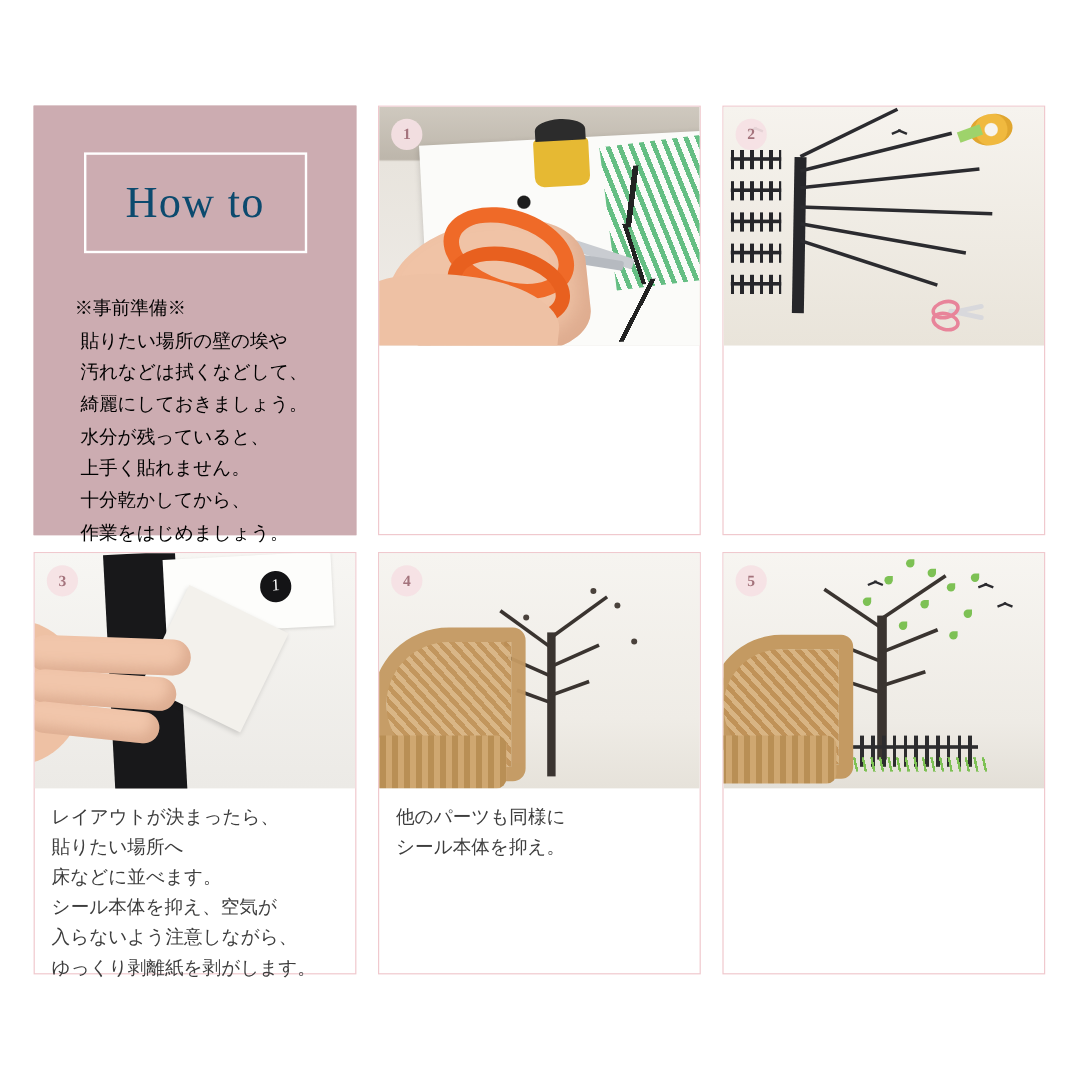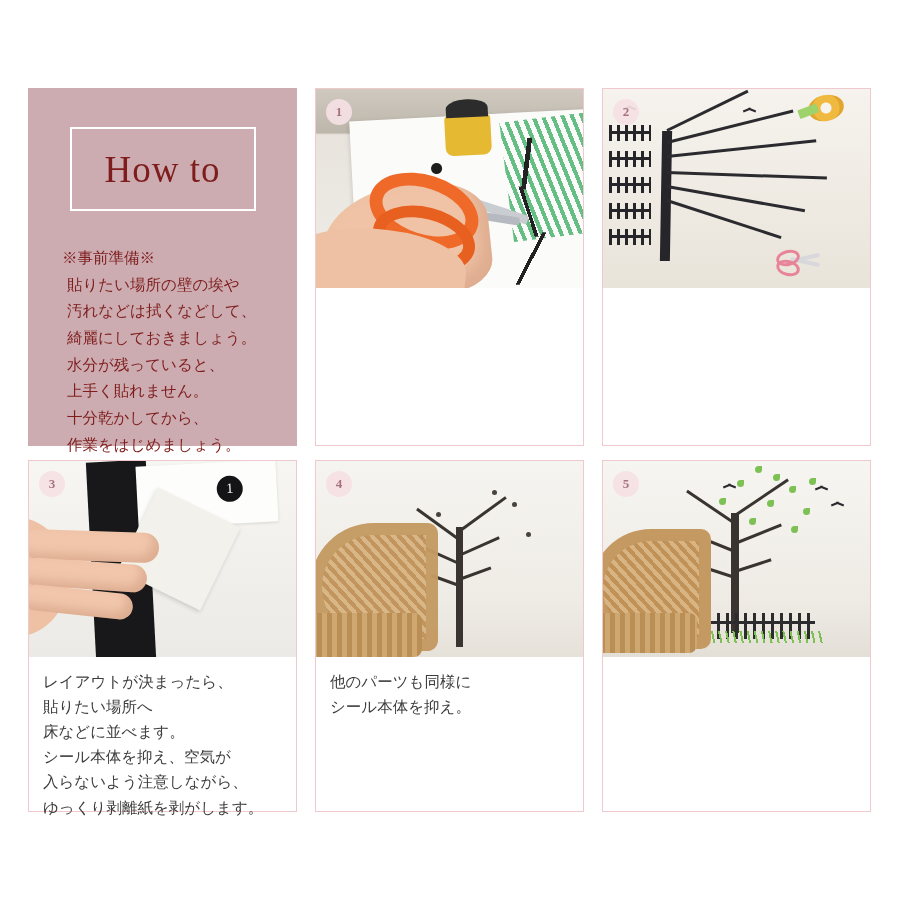--- a/index.html
+++ b/index.html
@@ -53,28 +53,28 @@
     box-sizing: border-box;
   }
   .howto-title {
     margin: 18px auto 0 auto;
     width: 182px;
     height: 80px;
     border: 2px solid #ffffff;
     display: flex;
     align-items: center;
     justify-content: center;
-    color: #7f1d1d;
+    color: #0c4a6e;
     font-size: 37px;
     letter-spacing: 1px;
     font-family: "Liberation Serif", serif;
   }
   .howto-body {
     margin-top: 34px;
-    color: #7f1d1d;
+    color: #000000;
     font-size: 15.5px;
     line-height: 1.72;
     white-space: pre-wrap;
     padding-left: 20px;
   }
   .howto-body .first-line { margin-left: -5px; }
 
   
   .photo {
     position: relative;

